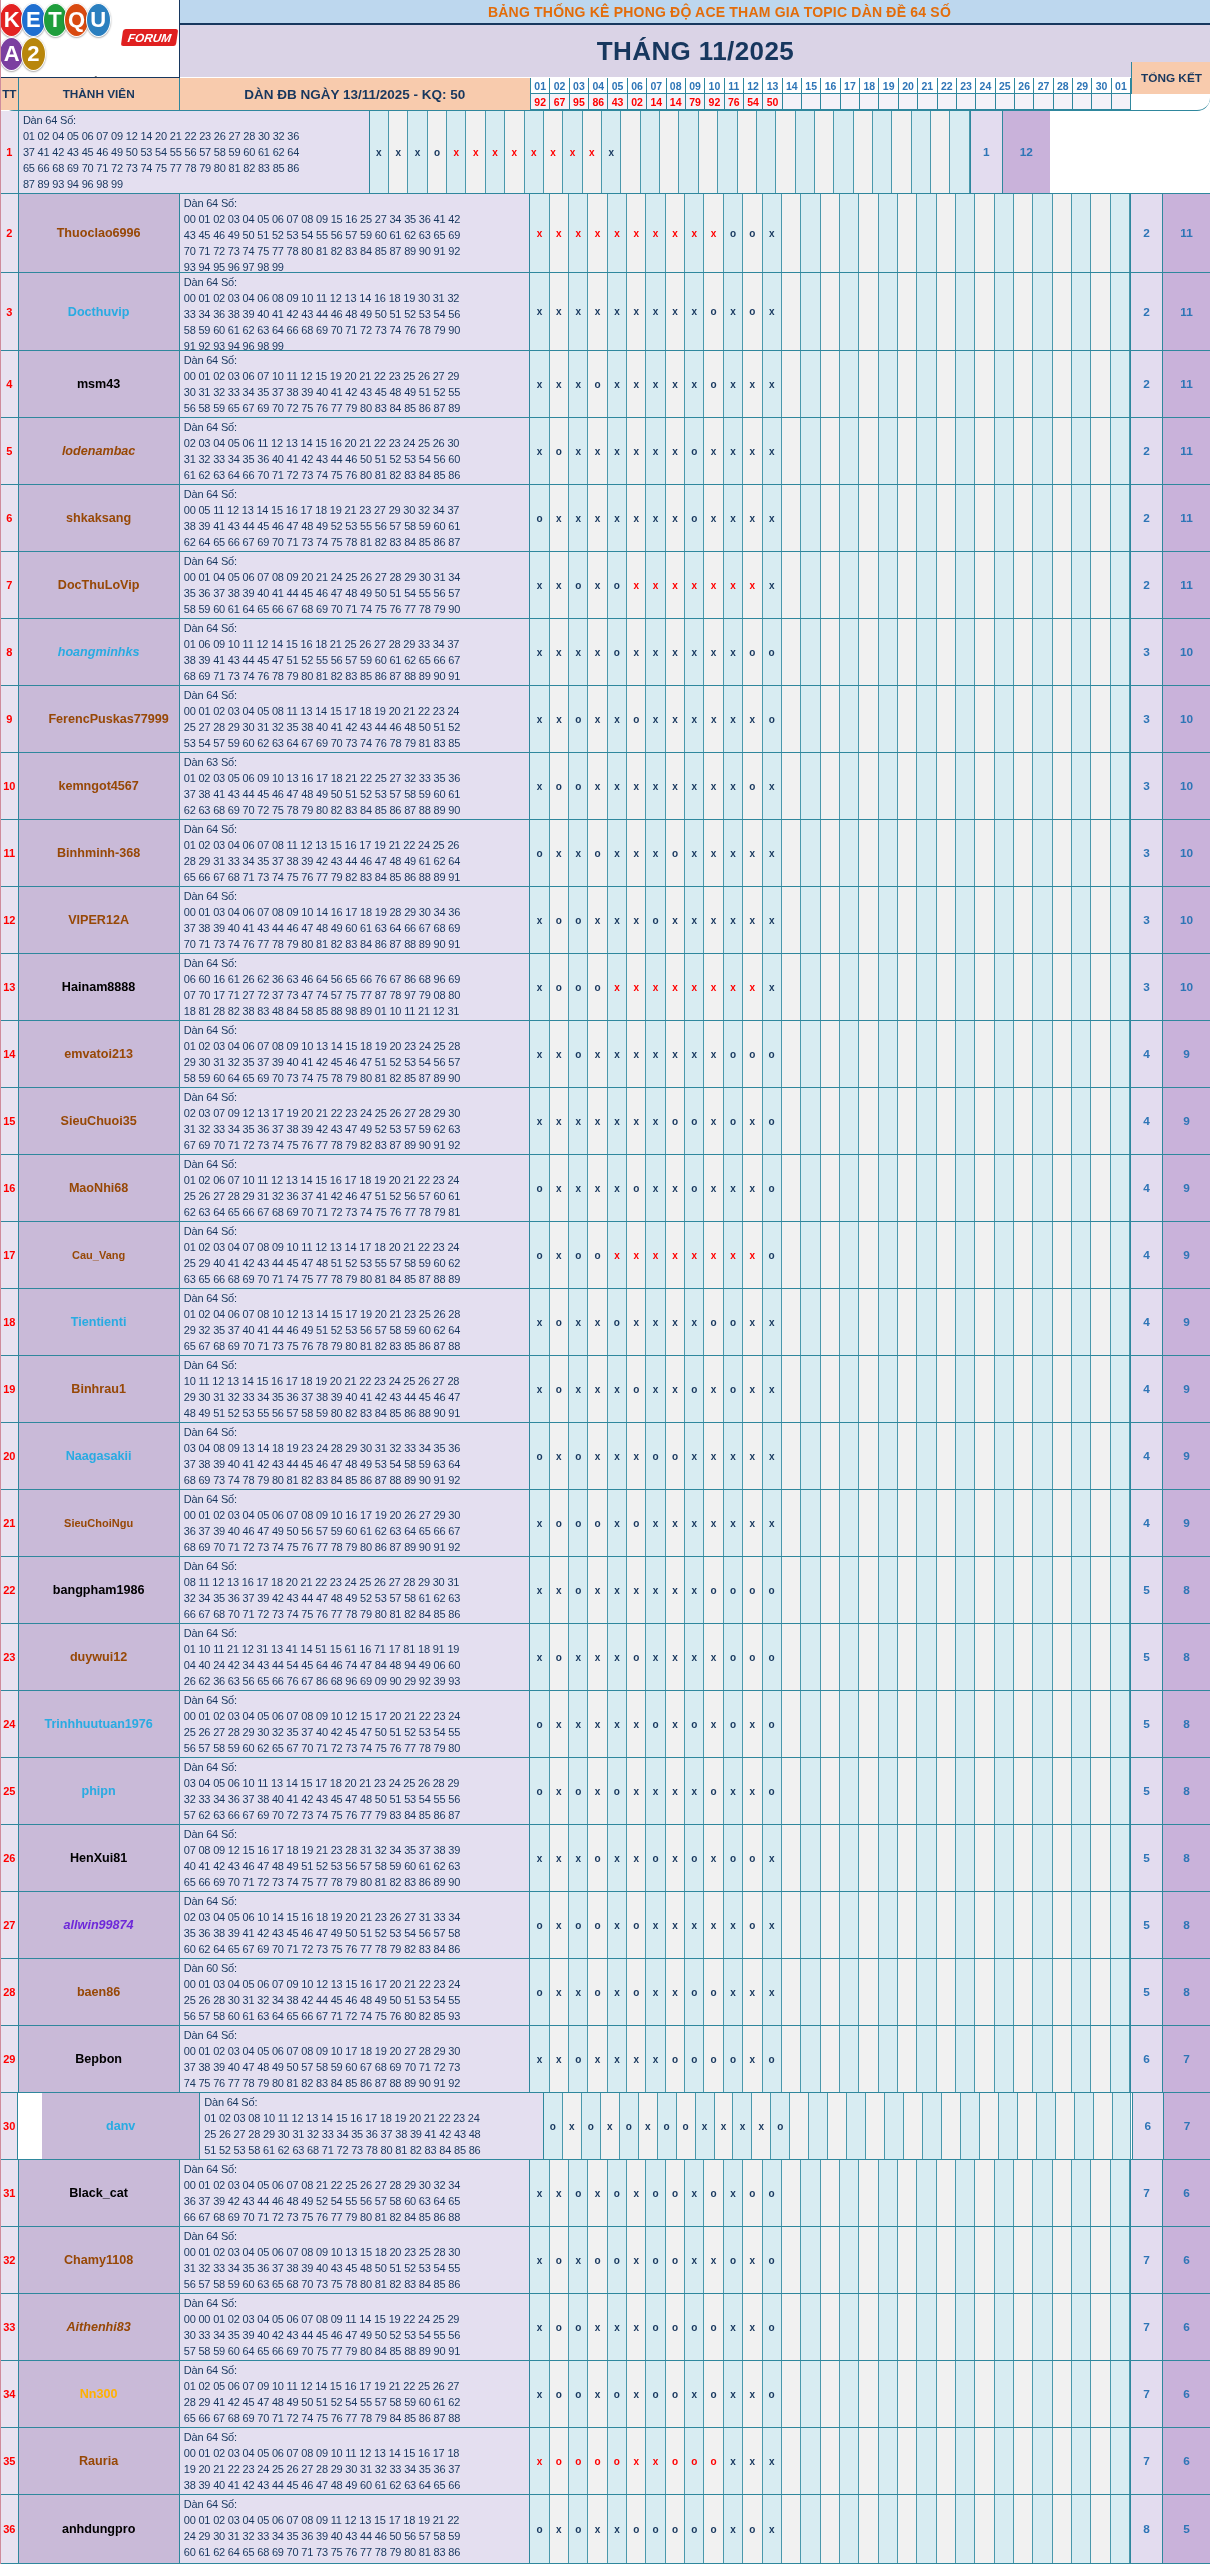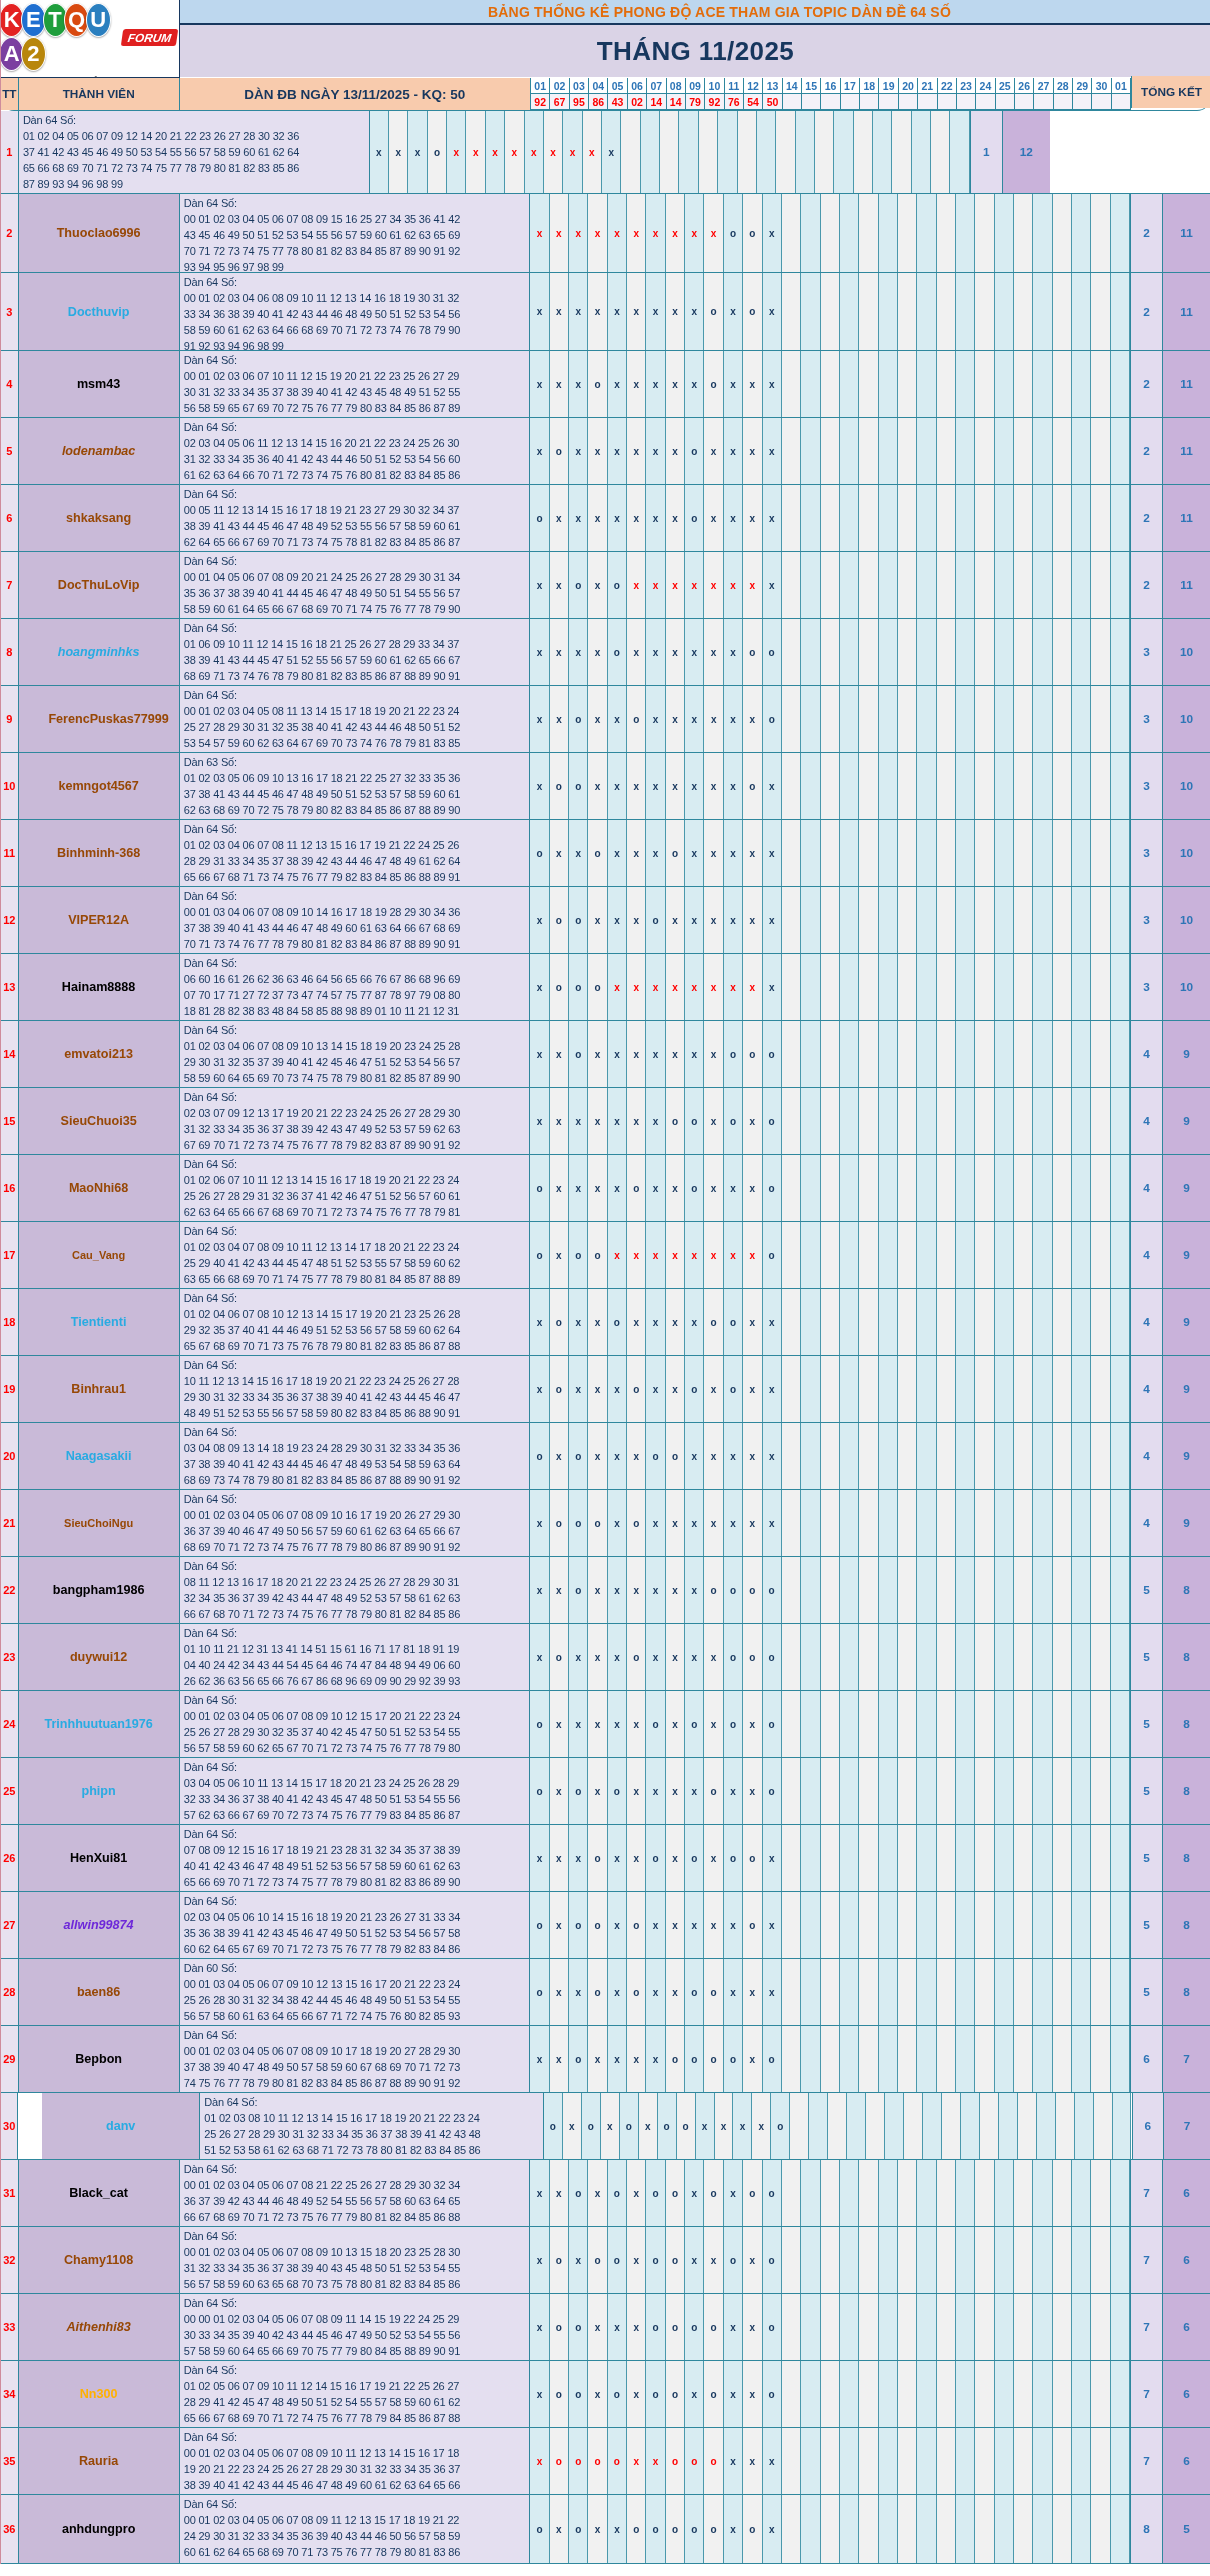--- a/index.html
+++ b/index.html
@@ -19,21 +19,21 @@
   .left-band{position:absolute;left:0;top:78px;width:530px;height:32px;display:flex;background:#F8CBAD;}
   .hcell{display:flex;align-items:center;justify-content:center;color:#17375E;font-weight:bold;font-size:11.8px;border-right:0.8px solid #2f879d;box-sizing:border-box;}
   .h-tt{width:17.7px;}
   .h-member{width:161px;}
   .h-dan{width:351px;font-size:13.5px;}
   .day-head,.kq-row{position:absolute;left:530px;width:600px;height:16px;display:flex;}
   .day-head{top:78px;}
   .kq-row{top:94px;}
   .dh-cell,.kq-cell{flex:1;display:flex;align-items:center;justify-content:center;background:#fff;border-right:0.8px solid #2f879d;border-bottom:0.8px solid #2f879d;box-sizing:border-box;font-weight:bold;font-size:10.5px;color:#2E75B6;}
   .kq-cell{background:#F4F2F8;color:#FF0000;}
-  .h-total{position:absolute;left:1130px;top:76px;width:80px;height:32px;background:#F8CBAD;display:flex;align-items:center;justify-content:center;color:#17375E;font-weight:bold;font-size:11.8px;box-sizing:border-box;border-left:1.7px solid #2f879d;}
+  .h-total{position:absolute;left:1130px;top:62px;width:80px;height:32px;background:#F8CBAD;display:flex;align-items:center;justify-content:center;color:#17375E;font-weight:bold;font-size:11.8px;box-sizing:border-box;border-left:1.7px solid #2f879d;}
   
   .trow{display:flex;border-bottom:1.7px solid #2f879d;box-sizing:border-box;height:67px;overflow:hidden;}
   .trow.h1{height:83px;}.trow.h2{height:79px;}.trow.h3{height:78px;}.trow.hlast{height:69px;}
   .c-tt{width:17.7px;background:#E8E2F0;display:flex;align-items:center;justify-content:center;color:#FF0000;font-weight:bold;font-size:11px;border-right:0.8px solid #2f879d;box-sizing:border-box;}
   .c-name{width:161px;background:#C9BAD8;display:flex;align-items:center;justify-content:center;font-weight:bold;font-size:12.6px;border-right:0.8px solid #2f879d;box-sizing:border-box;text-align:center;}
   .c-name.small{font-size:11px;}
   .c-dan{width:351px;background:#E4DFF0;color:#17375E;font-size:11px;line-height:16px;padding:0.8px 0 0 4.2px;border-right:1.7px solid #2f879d;box-sizing:border-box;letter-spacing:-0.2px;white-space:nowrap;overflow:hidden;}
   .c-days{width:600px;display:flex;}
   .dcell{flex:1;display:flex;align-items:center;justify-content:center;border-right:0.8px solid #4a98ac;box-sizing:border-box;font-weight:bold;font-size:10px;}
   .dcell.alt0{background:#D8ECF2;}

